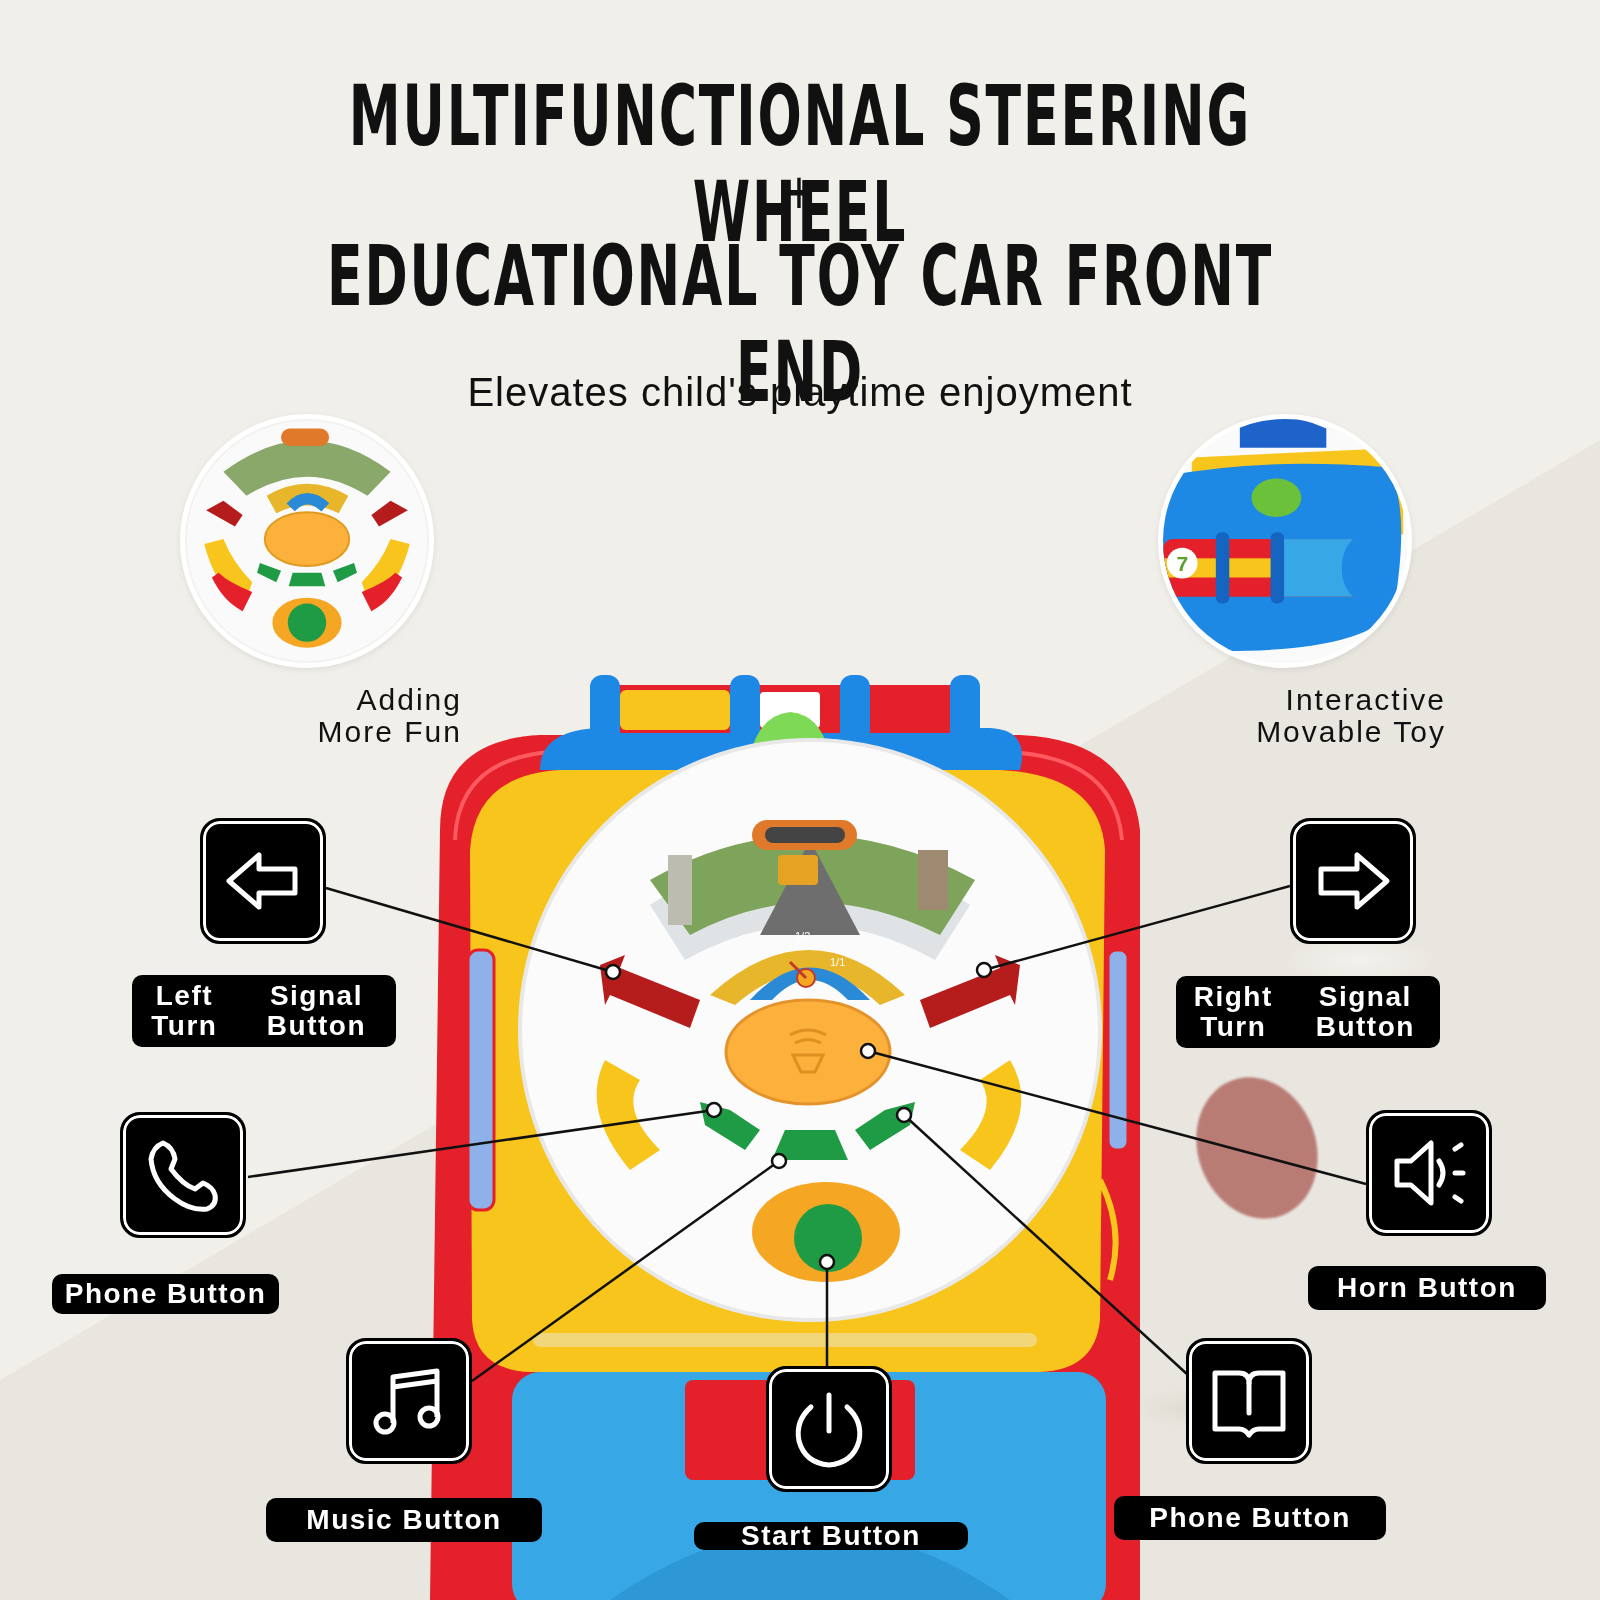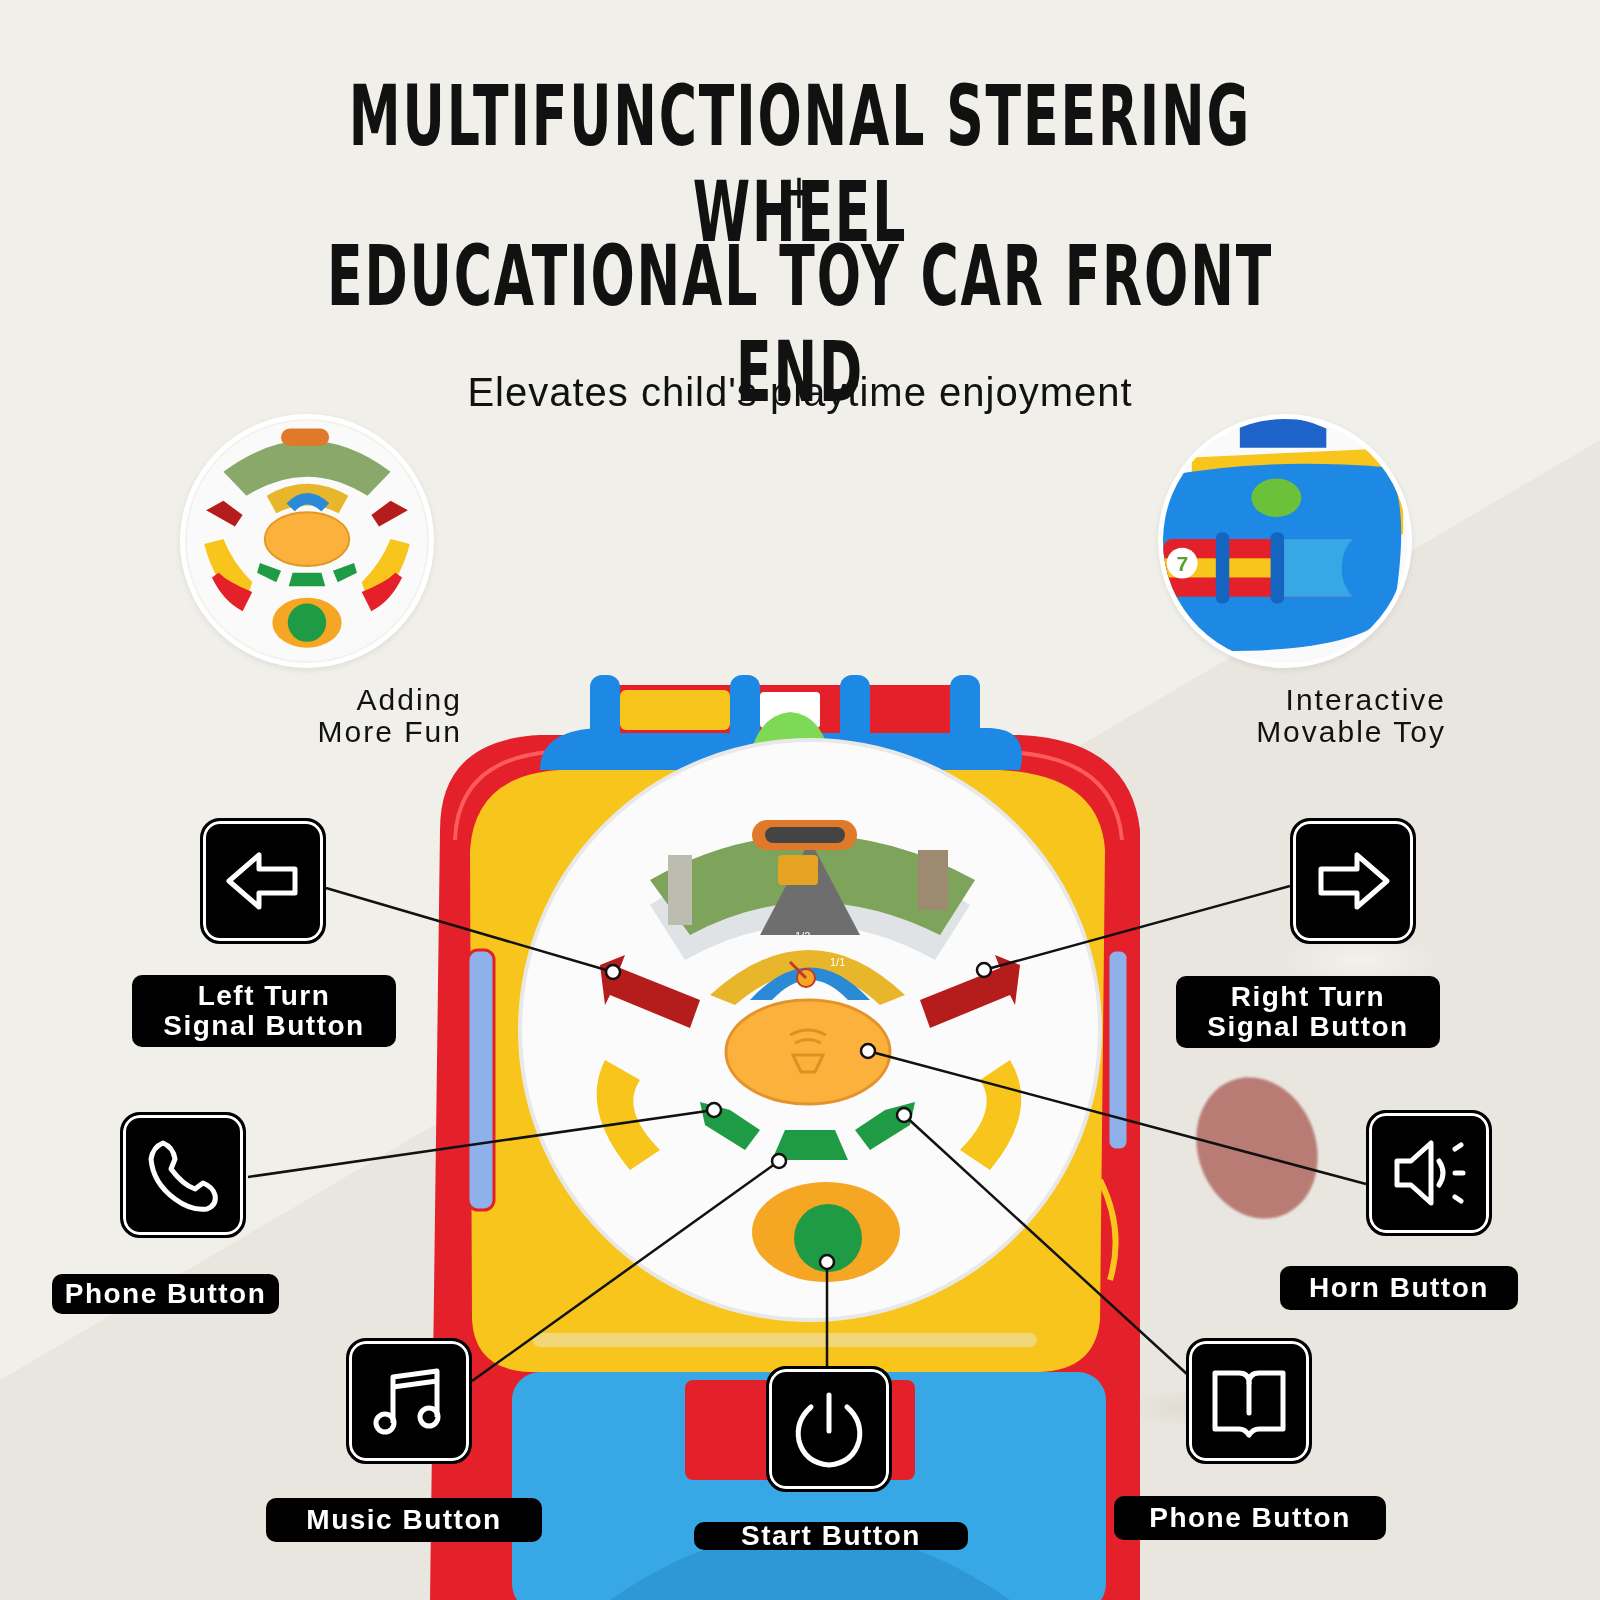--- a/index.html
+++ b/index.html
@@ -58,21 +58,21 @@
     position: absolute; width: 126px; height: 126px; border-radius: 20px;
     background: #000; border: 3px solid #000;
     box-shadow: inset 0 0 0 3px #fff, inset 0 0 0 6px #000;
     display: flex; align-items: center; justify-content: center;
   }
   .icon-box svg { width: 84px; height: 84px; }
   .label {
     position: absolute; background: #000; color: #fff; border-radius: 10px;
     text-align: center; font-weight: bold; font-size: 28px; line-height: 30px;
     letter-spacing: 1.5px; display: flex; align-items: center; justify-content: center;
-    flex-direction: column;
+    flex-direction: row;
   }
   .callout-svg { position: absolute; left: 0; top: 0; width: 1600px; height: 1600px; pointer-events: none; }
 </style>
 </head>
 <body>
 
 <div class="carpet"></div>
 <div class="stain"></div>
 
 <div class="headline h1">MULTIFUNCTIONAL STEERING WHEEL</div>
@@ -246,21 +246,21 @@
 
 <div class="icon-box" style="left:1366px; top:1110px;">
   <svg viewBox="0 0 84 84">
     <path d="M10 30 L24 30 L44 12 L44 72 L24 54 L10 54 Z" fill="none" stroke="#fff" stroke-width="5" stroke-linejoin="round"></path>
     <path d="M52 30 Q60 42 52 54" fill="none" stroke="#fff" stroke-width="5" stroke-linecap="round"></path>
     <line x1="68" y1="18" x2="74" y2="14" stroke="#fff" stroke-width="5" stroke-linecap="round"></line>
     <line x1="68" y1="42" x2="76" y2="42" stroke="#fff" stroke-width="5" stroke-linecap="round"></line>
     <line x1="68" y1="66" x2="74" y2="70" stroke="#fff" stroke-width="5" stroke-linecap="round"></line>
   </svg>
 </div>
-<div class="label" style="left:1280px; top:1266px; width:238px; height:44px;">
+<div class="label" style="left:1308px; top:1266px; width:238px; height:44px;">
   <span>Horn Button</span>
 </div>
 
 <div class="icon-box" style="left:346px; top:1338px;">
   <svg viewBox="0 0 84 84">
     <path d="M26 64 L26 18 L70 12 L70 58" fill="none" stroke="#fff" stroke-width="5" stroke-linejoin="round"></path>
     <line x1="26" y1="28" x2="70" y2="22" stroke="#fff" stroke-width="5"></line>
     <circle cx="18" cy="64" r="9" fill="none" stroke="#fff" stroke-width="5"></circle>
     <circle cx="62" cy="58" r="9" fill="none" stroke="#fff" stroke-width="5"></circle>
   </svg>

